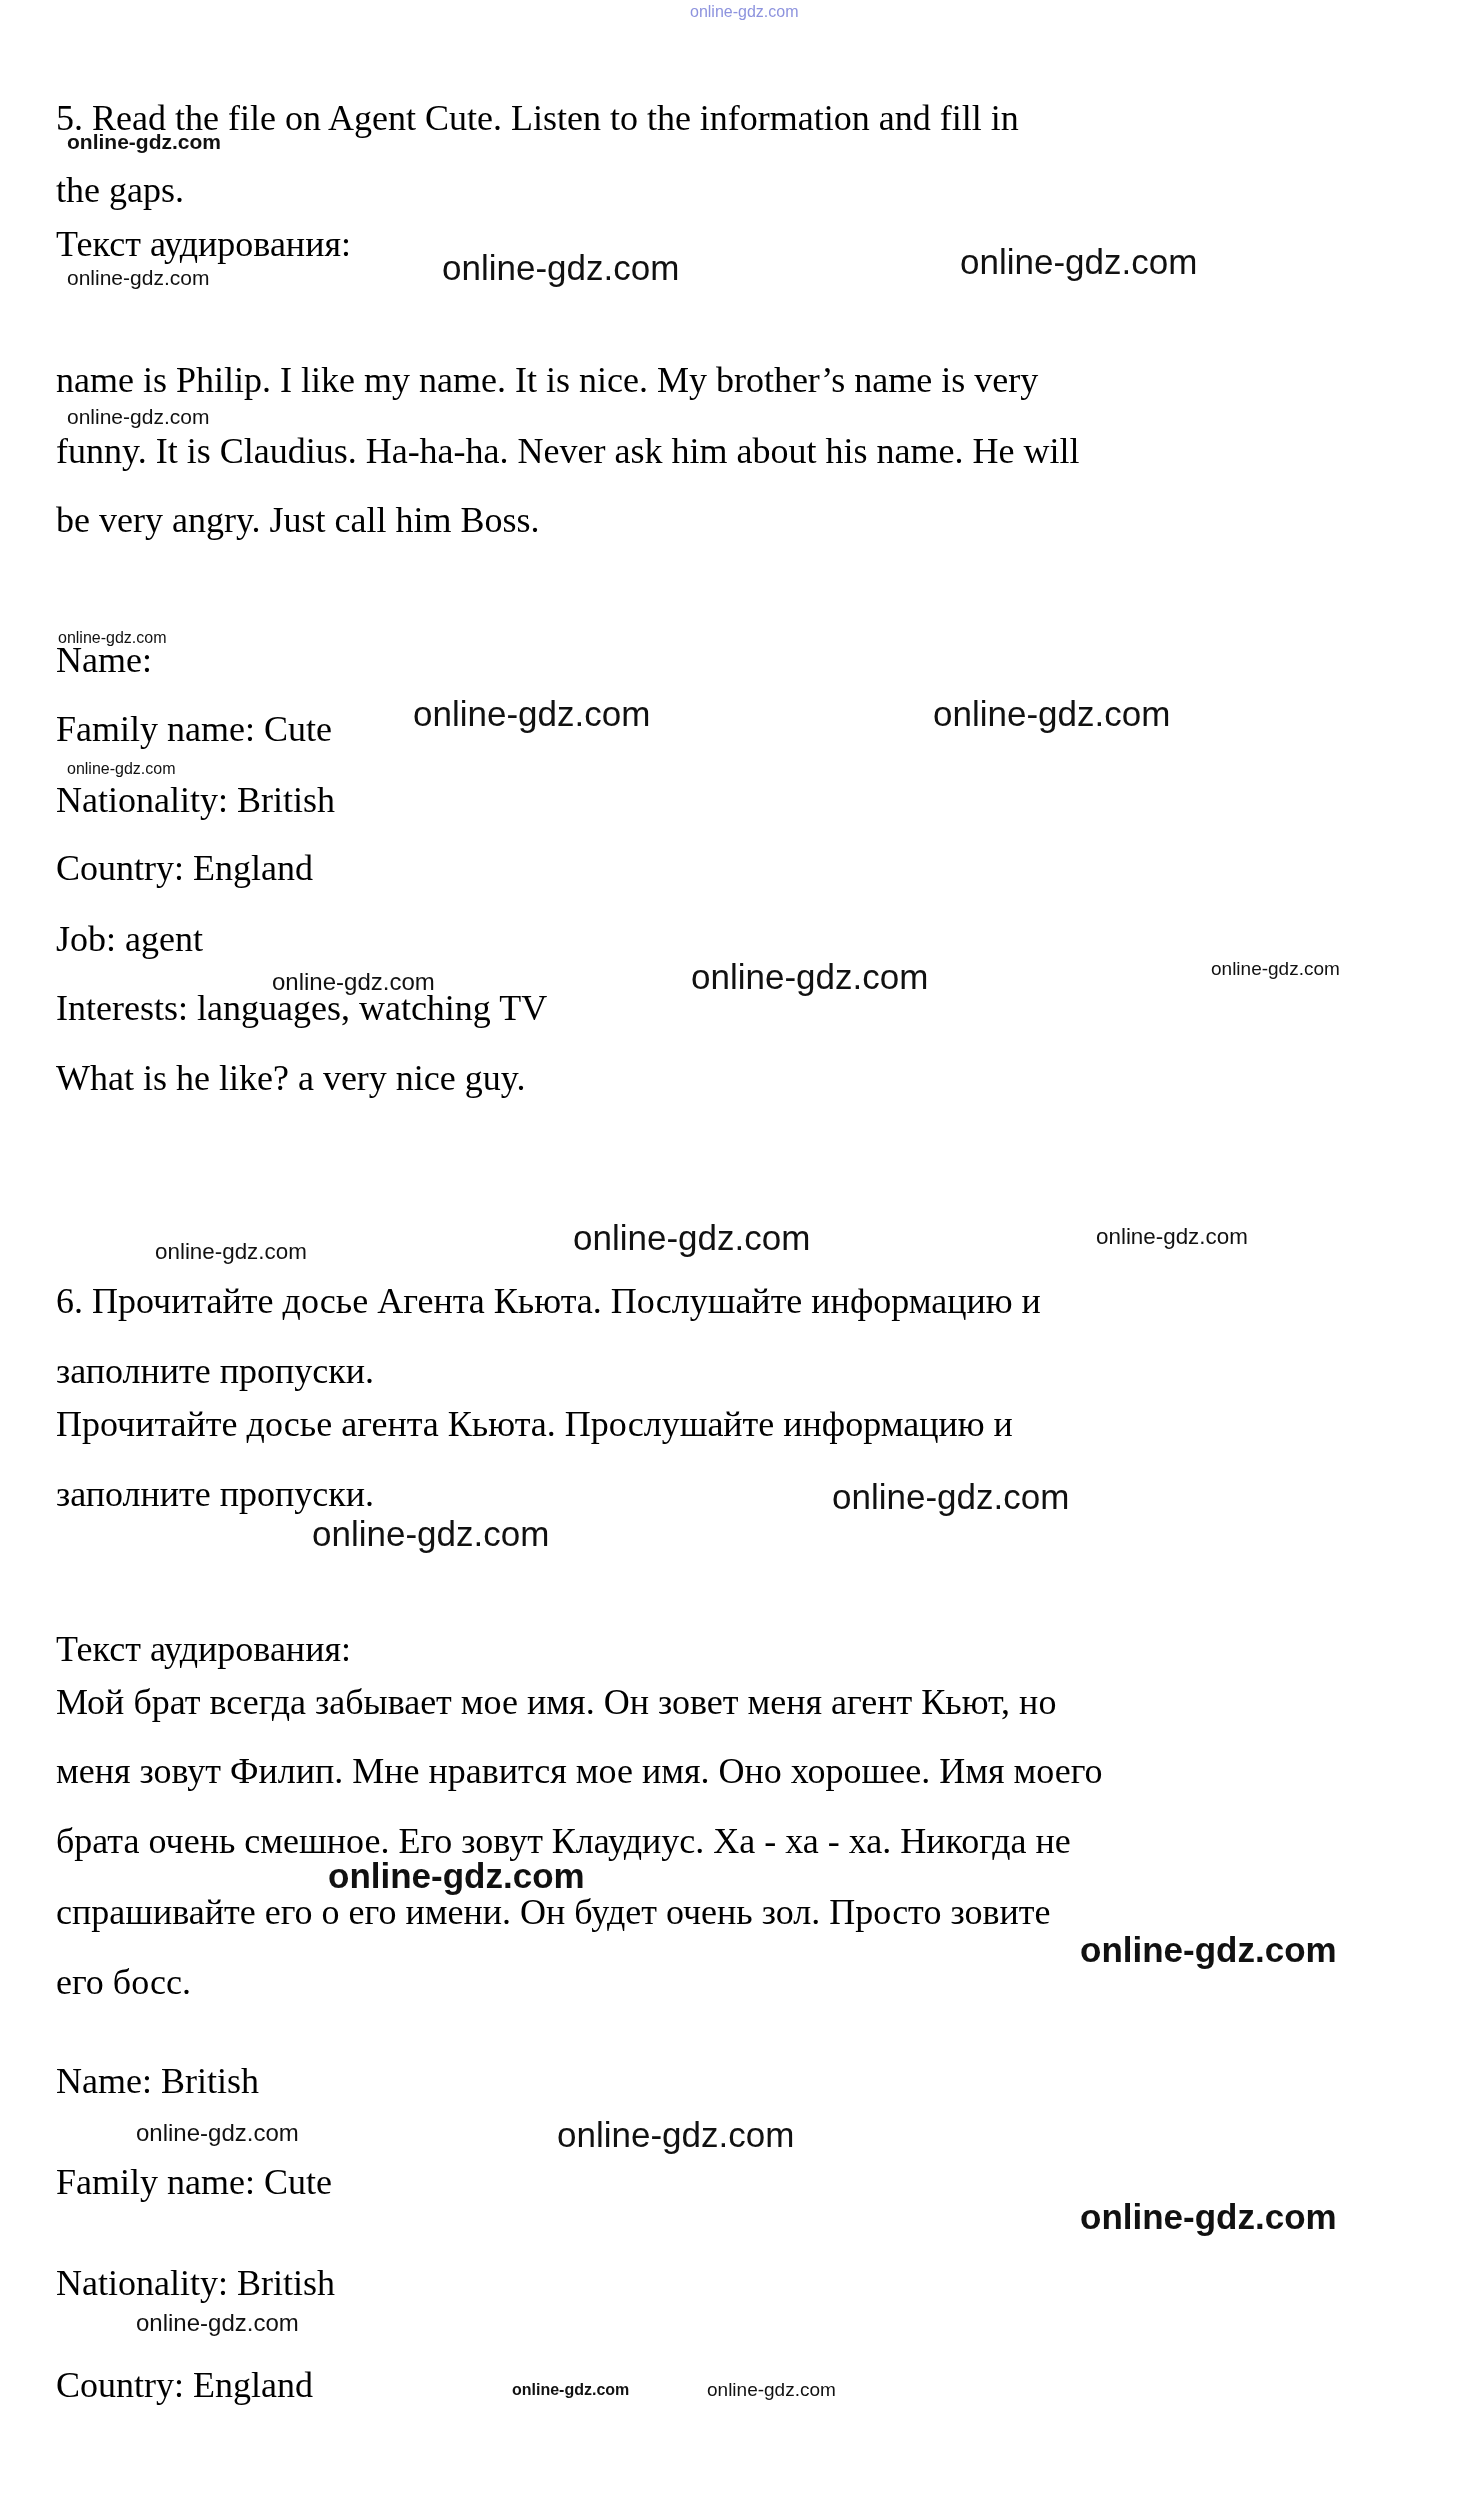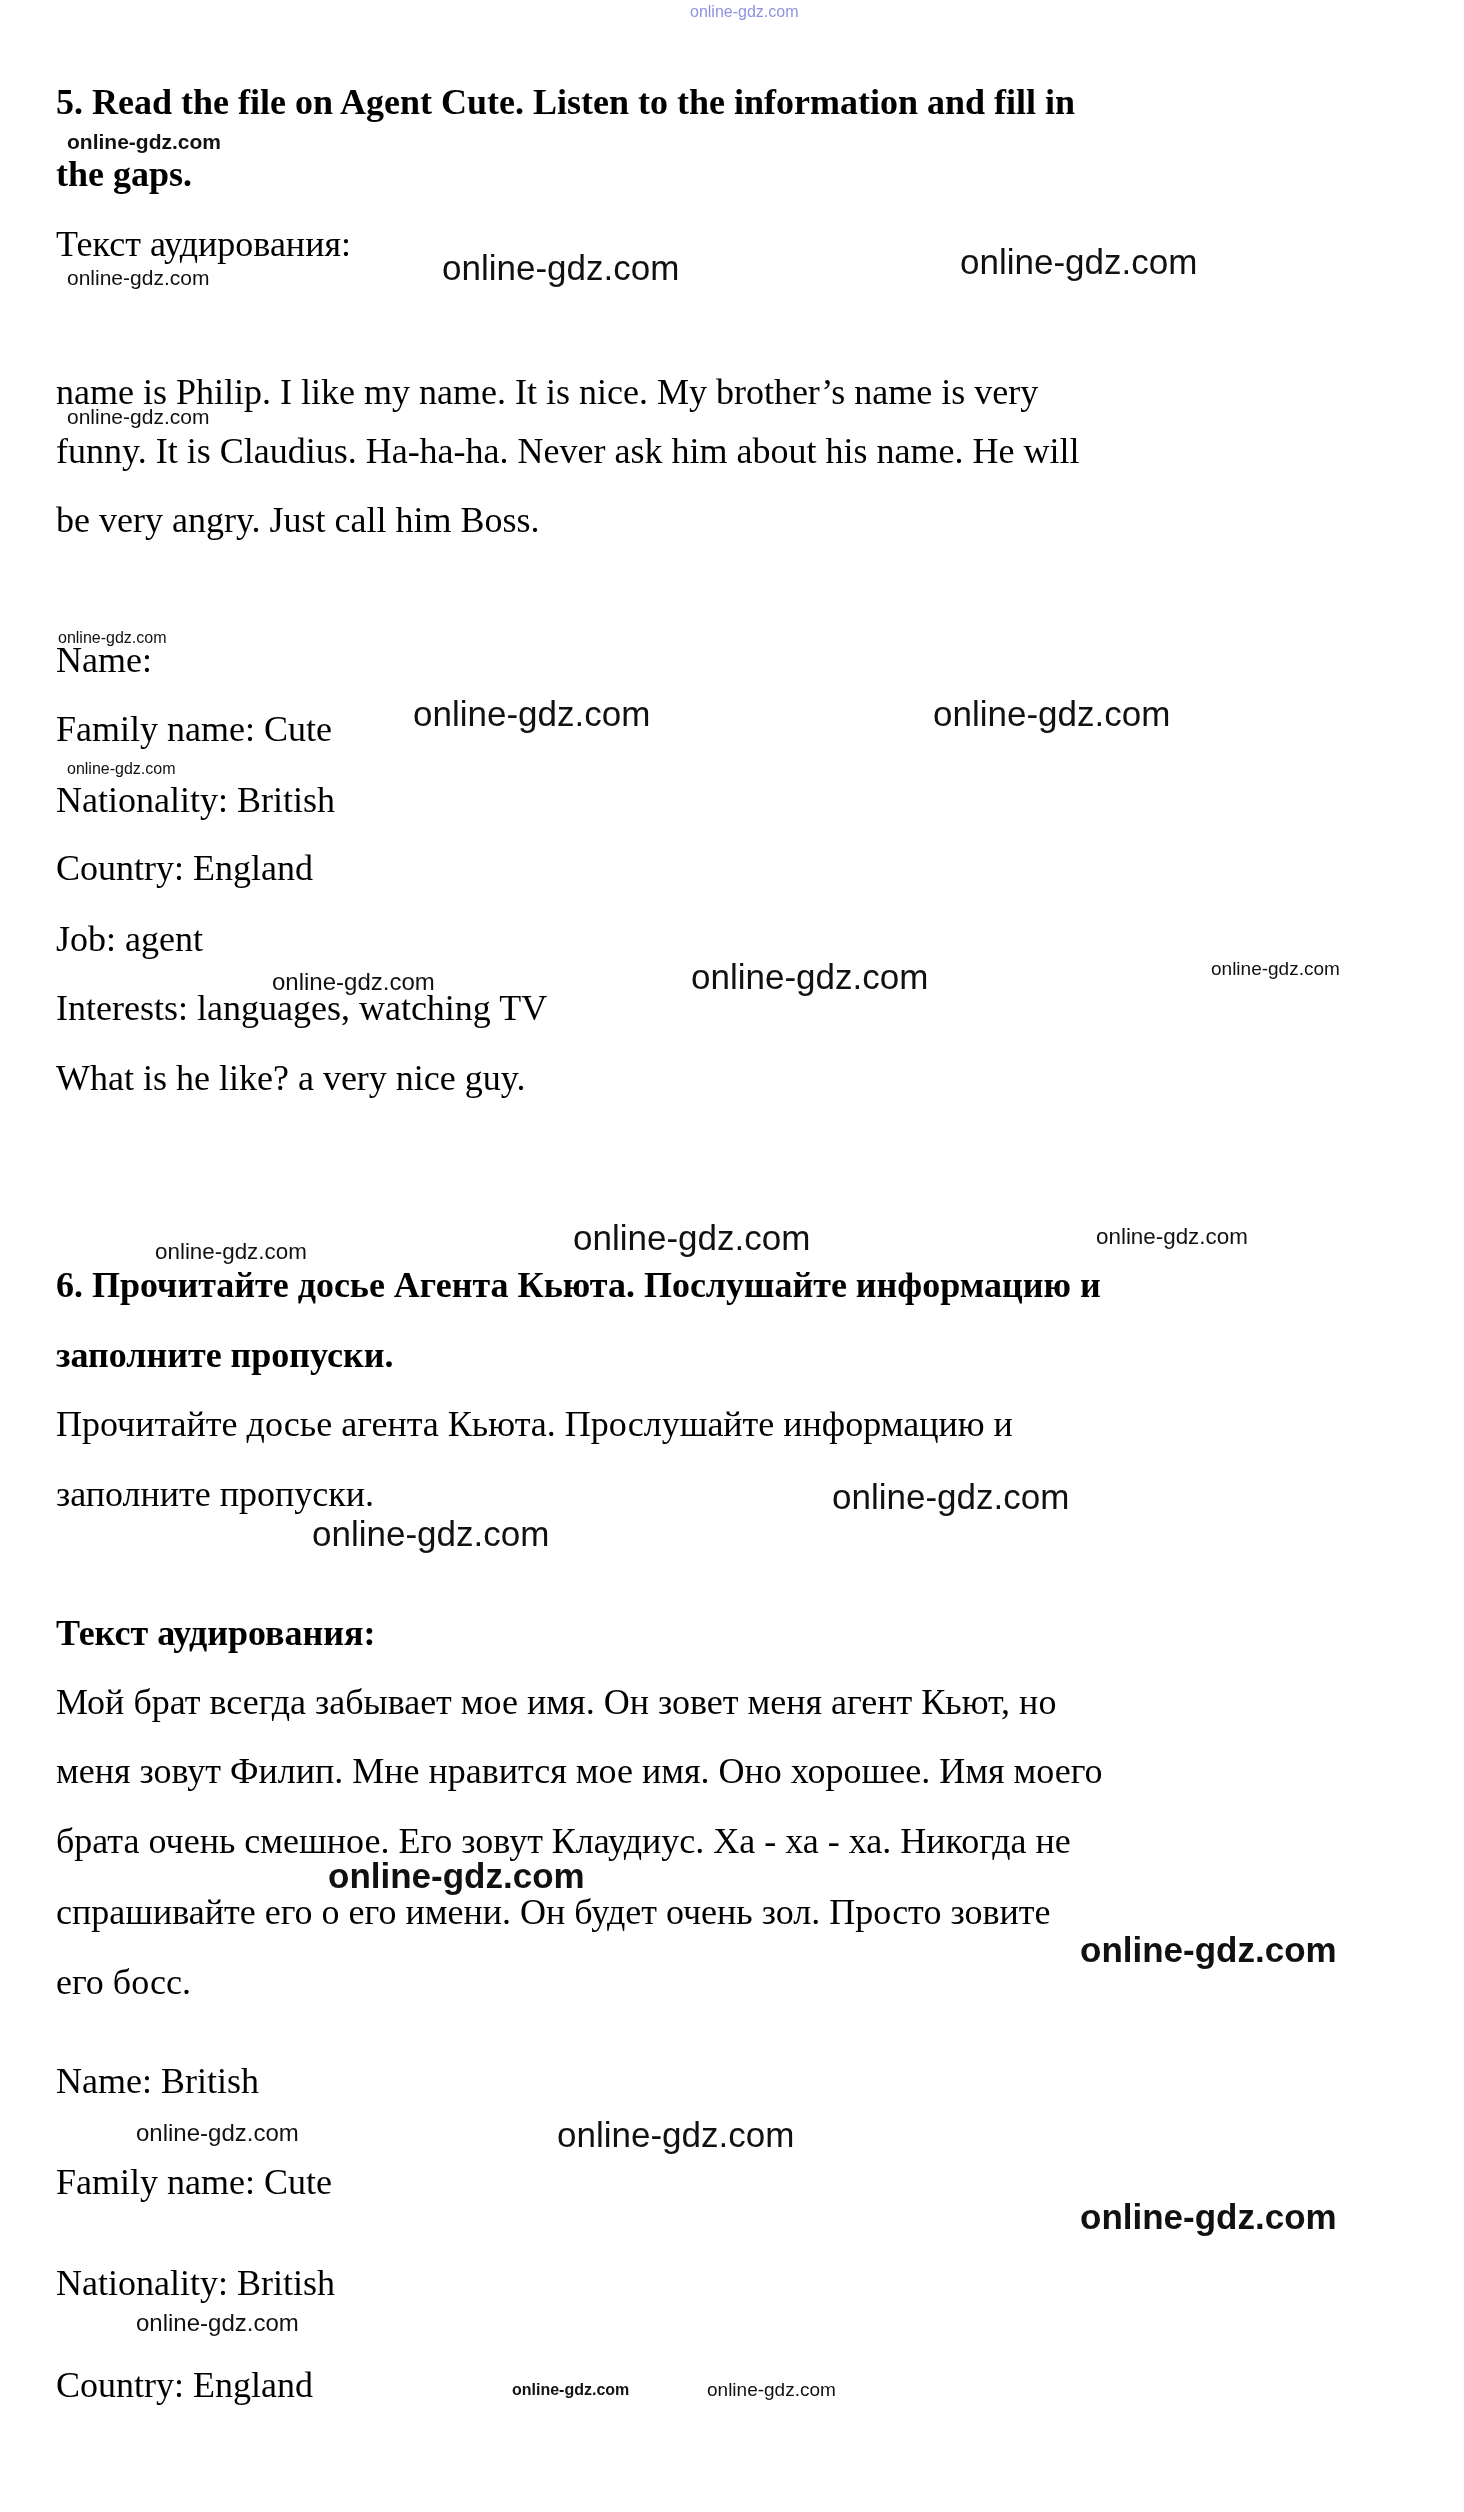--- a/index.html
+++ b/index.html
@@ -13,39 +13,39 @@
     overflow:hidden;
   }
   .line{
     position:absolute;
     left:56px;
     font-size:36px;
     line-height:45px;
     white-space:nowrap;
     color:#000000;
   }
-  .bold{font-weight:bold;}
+  .bold{font-weight:normal;margin-top:16px;}
   .wm{
     position:absolute;
     font-family:"Liberation Sans", sans-serif;
     color:#111111;
     white-space:nowrap;
   }
 </style>
 </head>
 <body>
 
 <div class="page">
 
   <div class="line bold" style="top:80px">5. Read the file on Agent Cute. Listen to the information and fill in</div>
   <div class="line bold" style="top:152px">the gaps.</div>
 
   <div class="line" style="top:222px">Текст аудирования:</div>
 
-  <div class="line" style="top:370px">name is Philip. I like my name. It is nice. My brother’s name is very</div>
+  <div class="line" style="top:358px">name is Philip. I like my name. It is nice. My brother’s name is very</div>
   <div class="line" style="top:429px">funny. It is Claudius. Ha-ha-ha. Never ask him about his name. He will</div>
   <div class="line" style="top:498px">be very angry. Just call him Boss.</div>
 
   <div class="line" style="top:638px">Name:</div>
   <div class="line" style="top:707px">Family name: Cute</div>
   <div class="line" style="top:778px">Nationality: British</div>
   <div class="line" style="top:846px">Country: England</div>
   <div class="line" style="top:917px">Job: agent</div>
   <div class="line" style="top:986px">Interests: languages, watching TV</div>
   <div class="line" style="top:1056px">What is he like? a very nice guy.</div>

